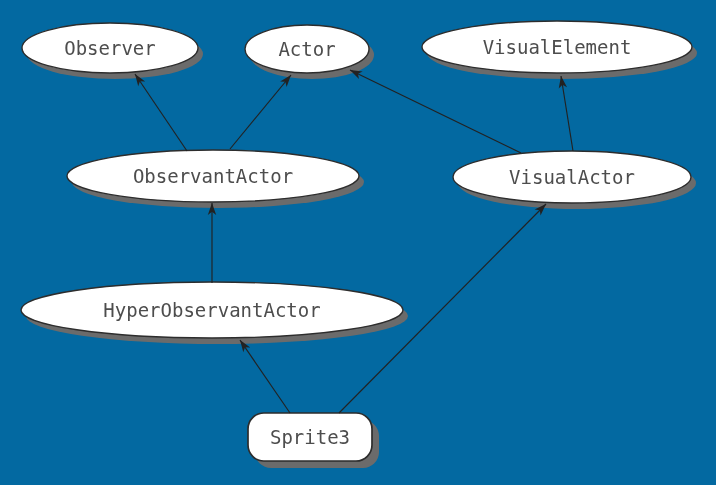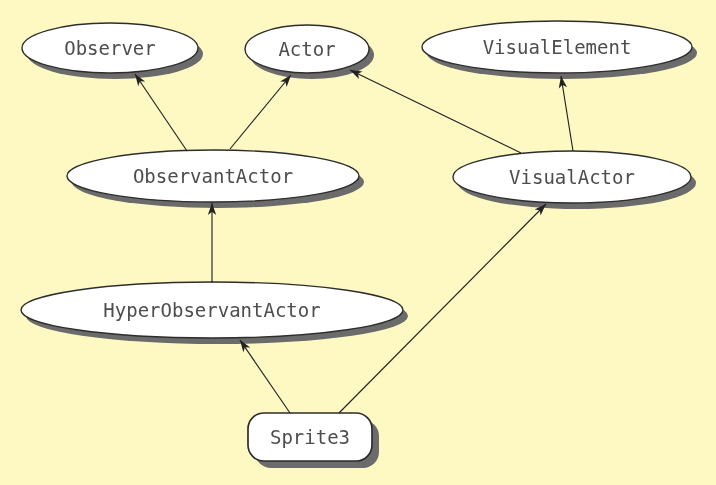--- a/index.html
+++ b/index.html
@@ -8,21 +8,21 @@
     background: #ffffff;
     width: 716px;
     height: 485px;
     overflow: hidden;
     font-family: "DejaVu Sans Mono", monospace;
   }
   .canvas {
     position: relative;
     width: 716px;
     height: 485px;
-    background: #fef9c3;
+    background: #0369a1;
   }
   svg { display: block; }
   .node-shadow {
     fill: #6b6b6b;
     stroke: none;
   }
   .node-shape {
     fill: #ffffff;
     stroke: #2d2d2d;
     stroke-width: 1.4;

